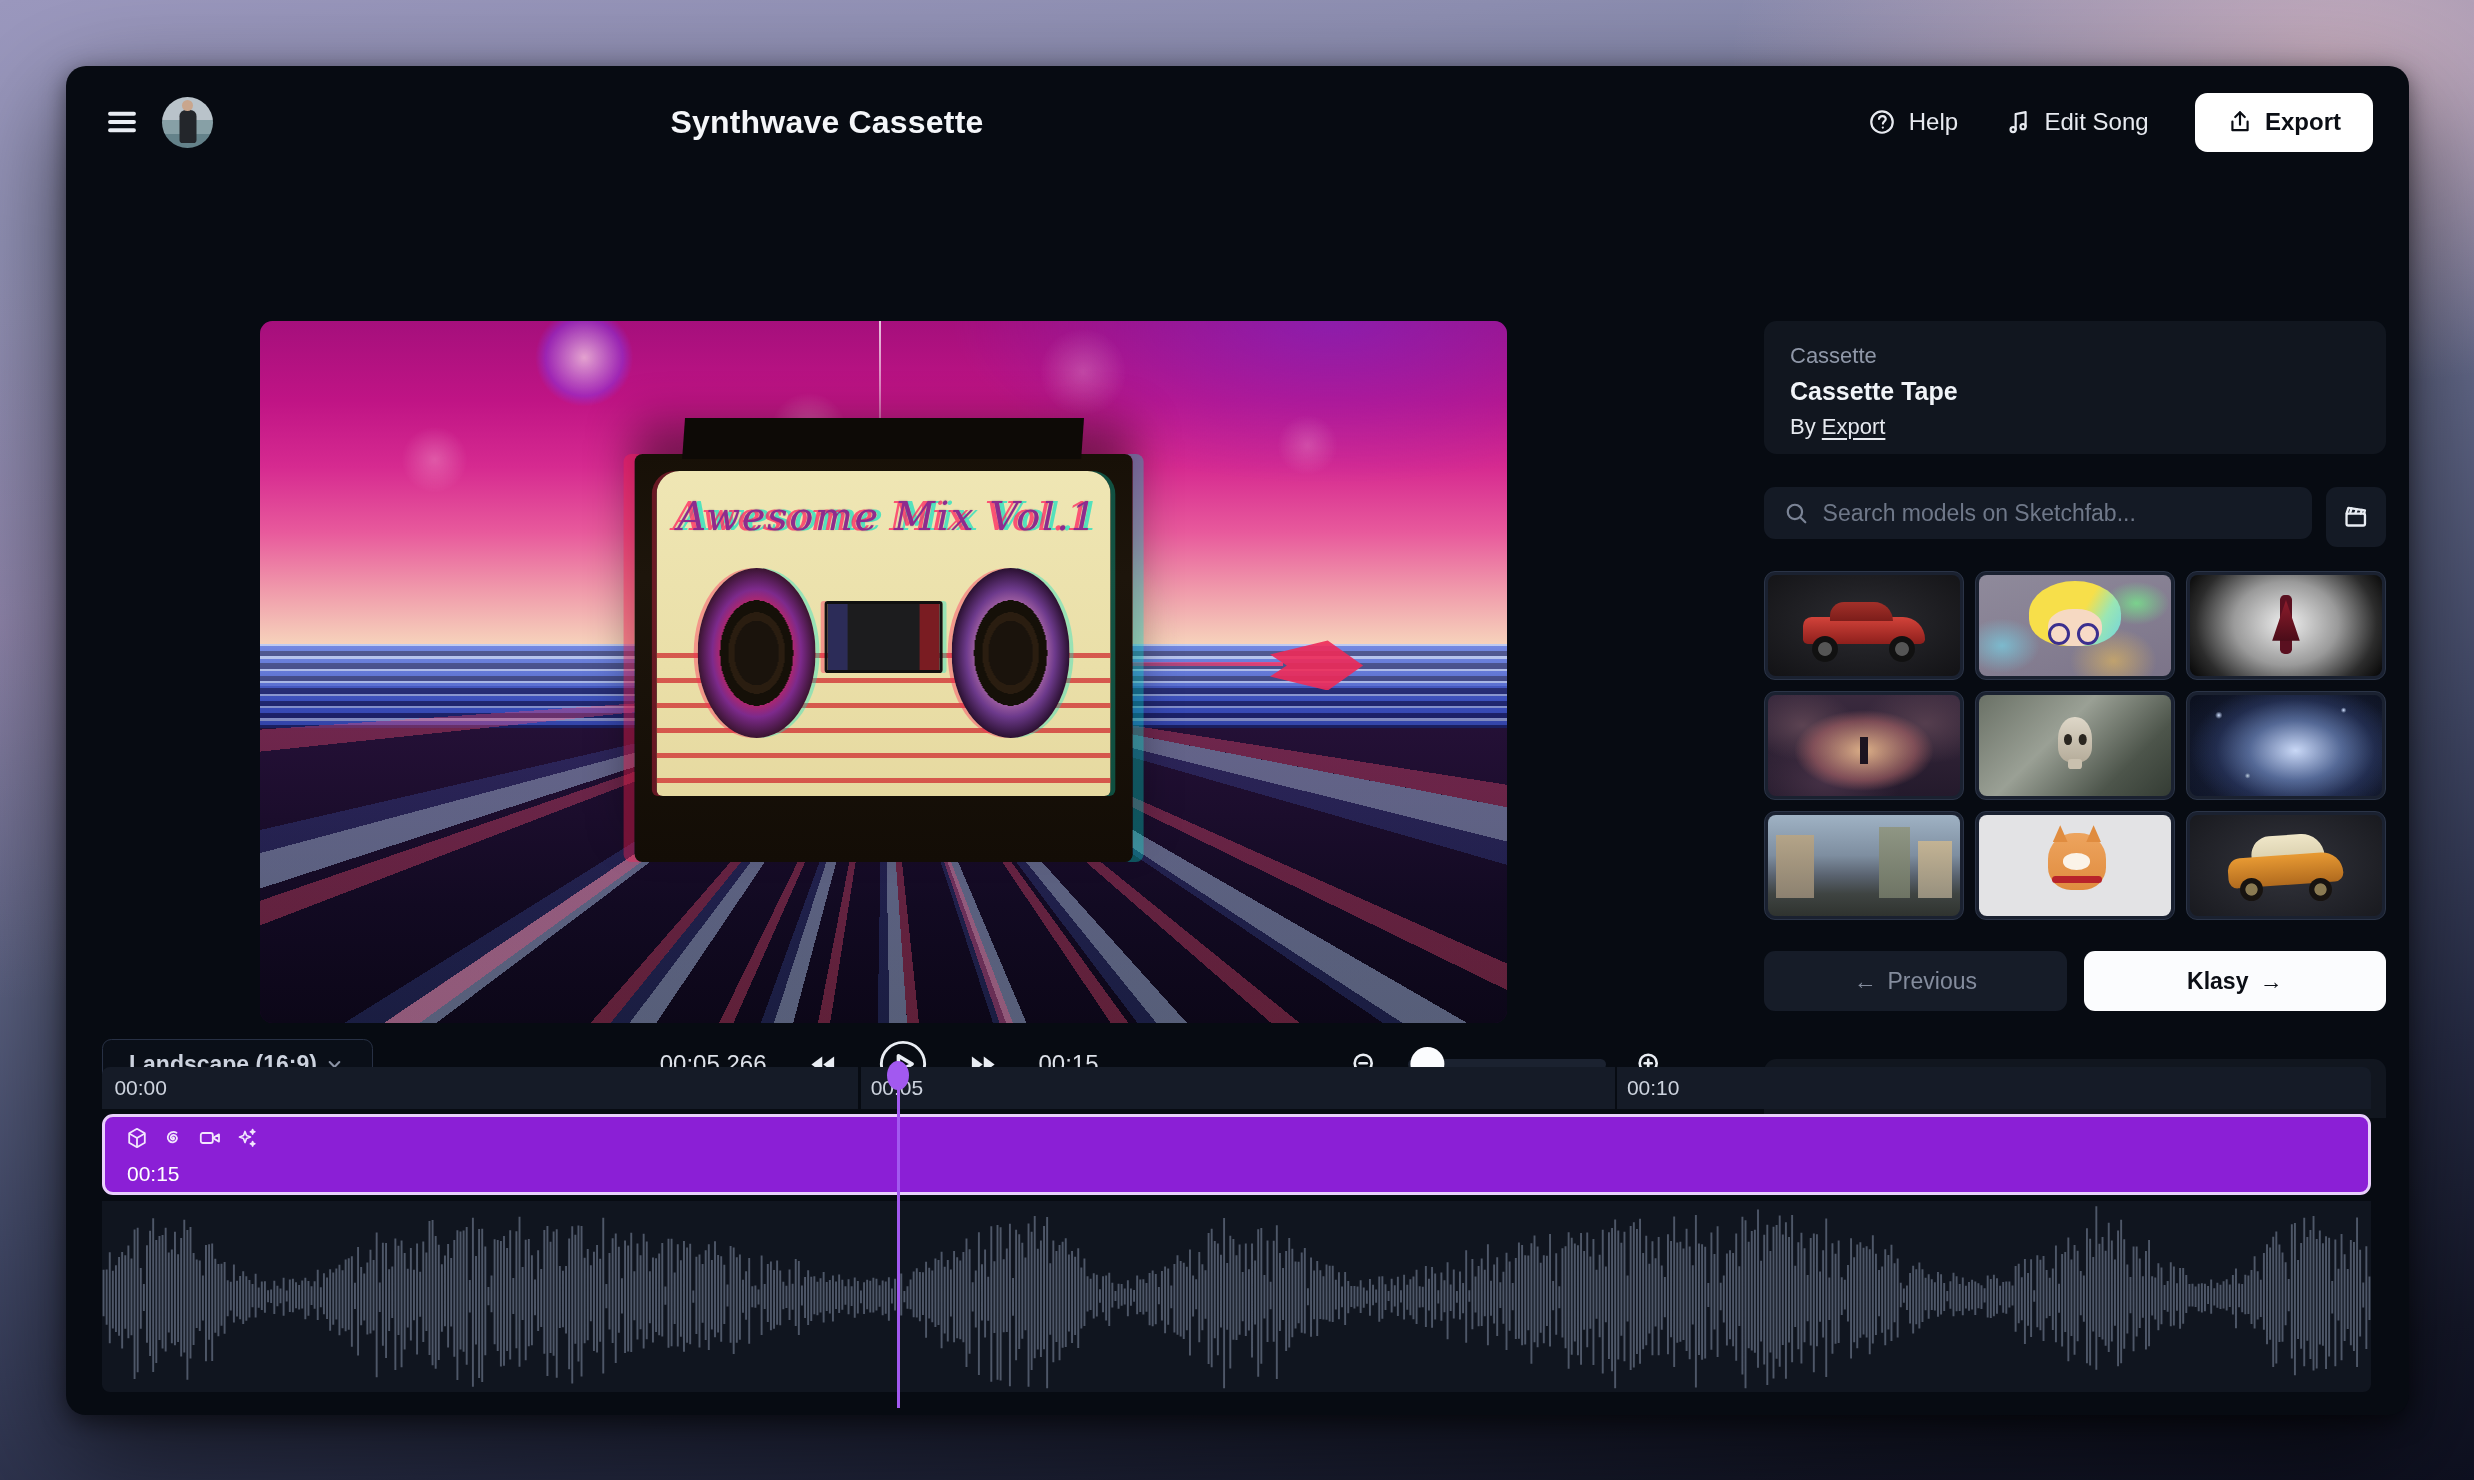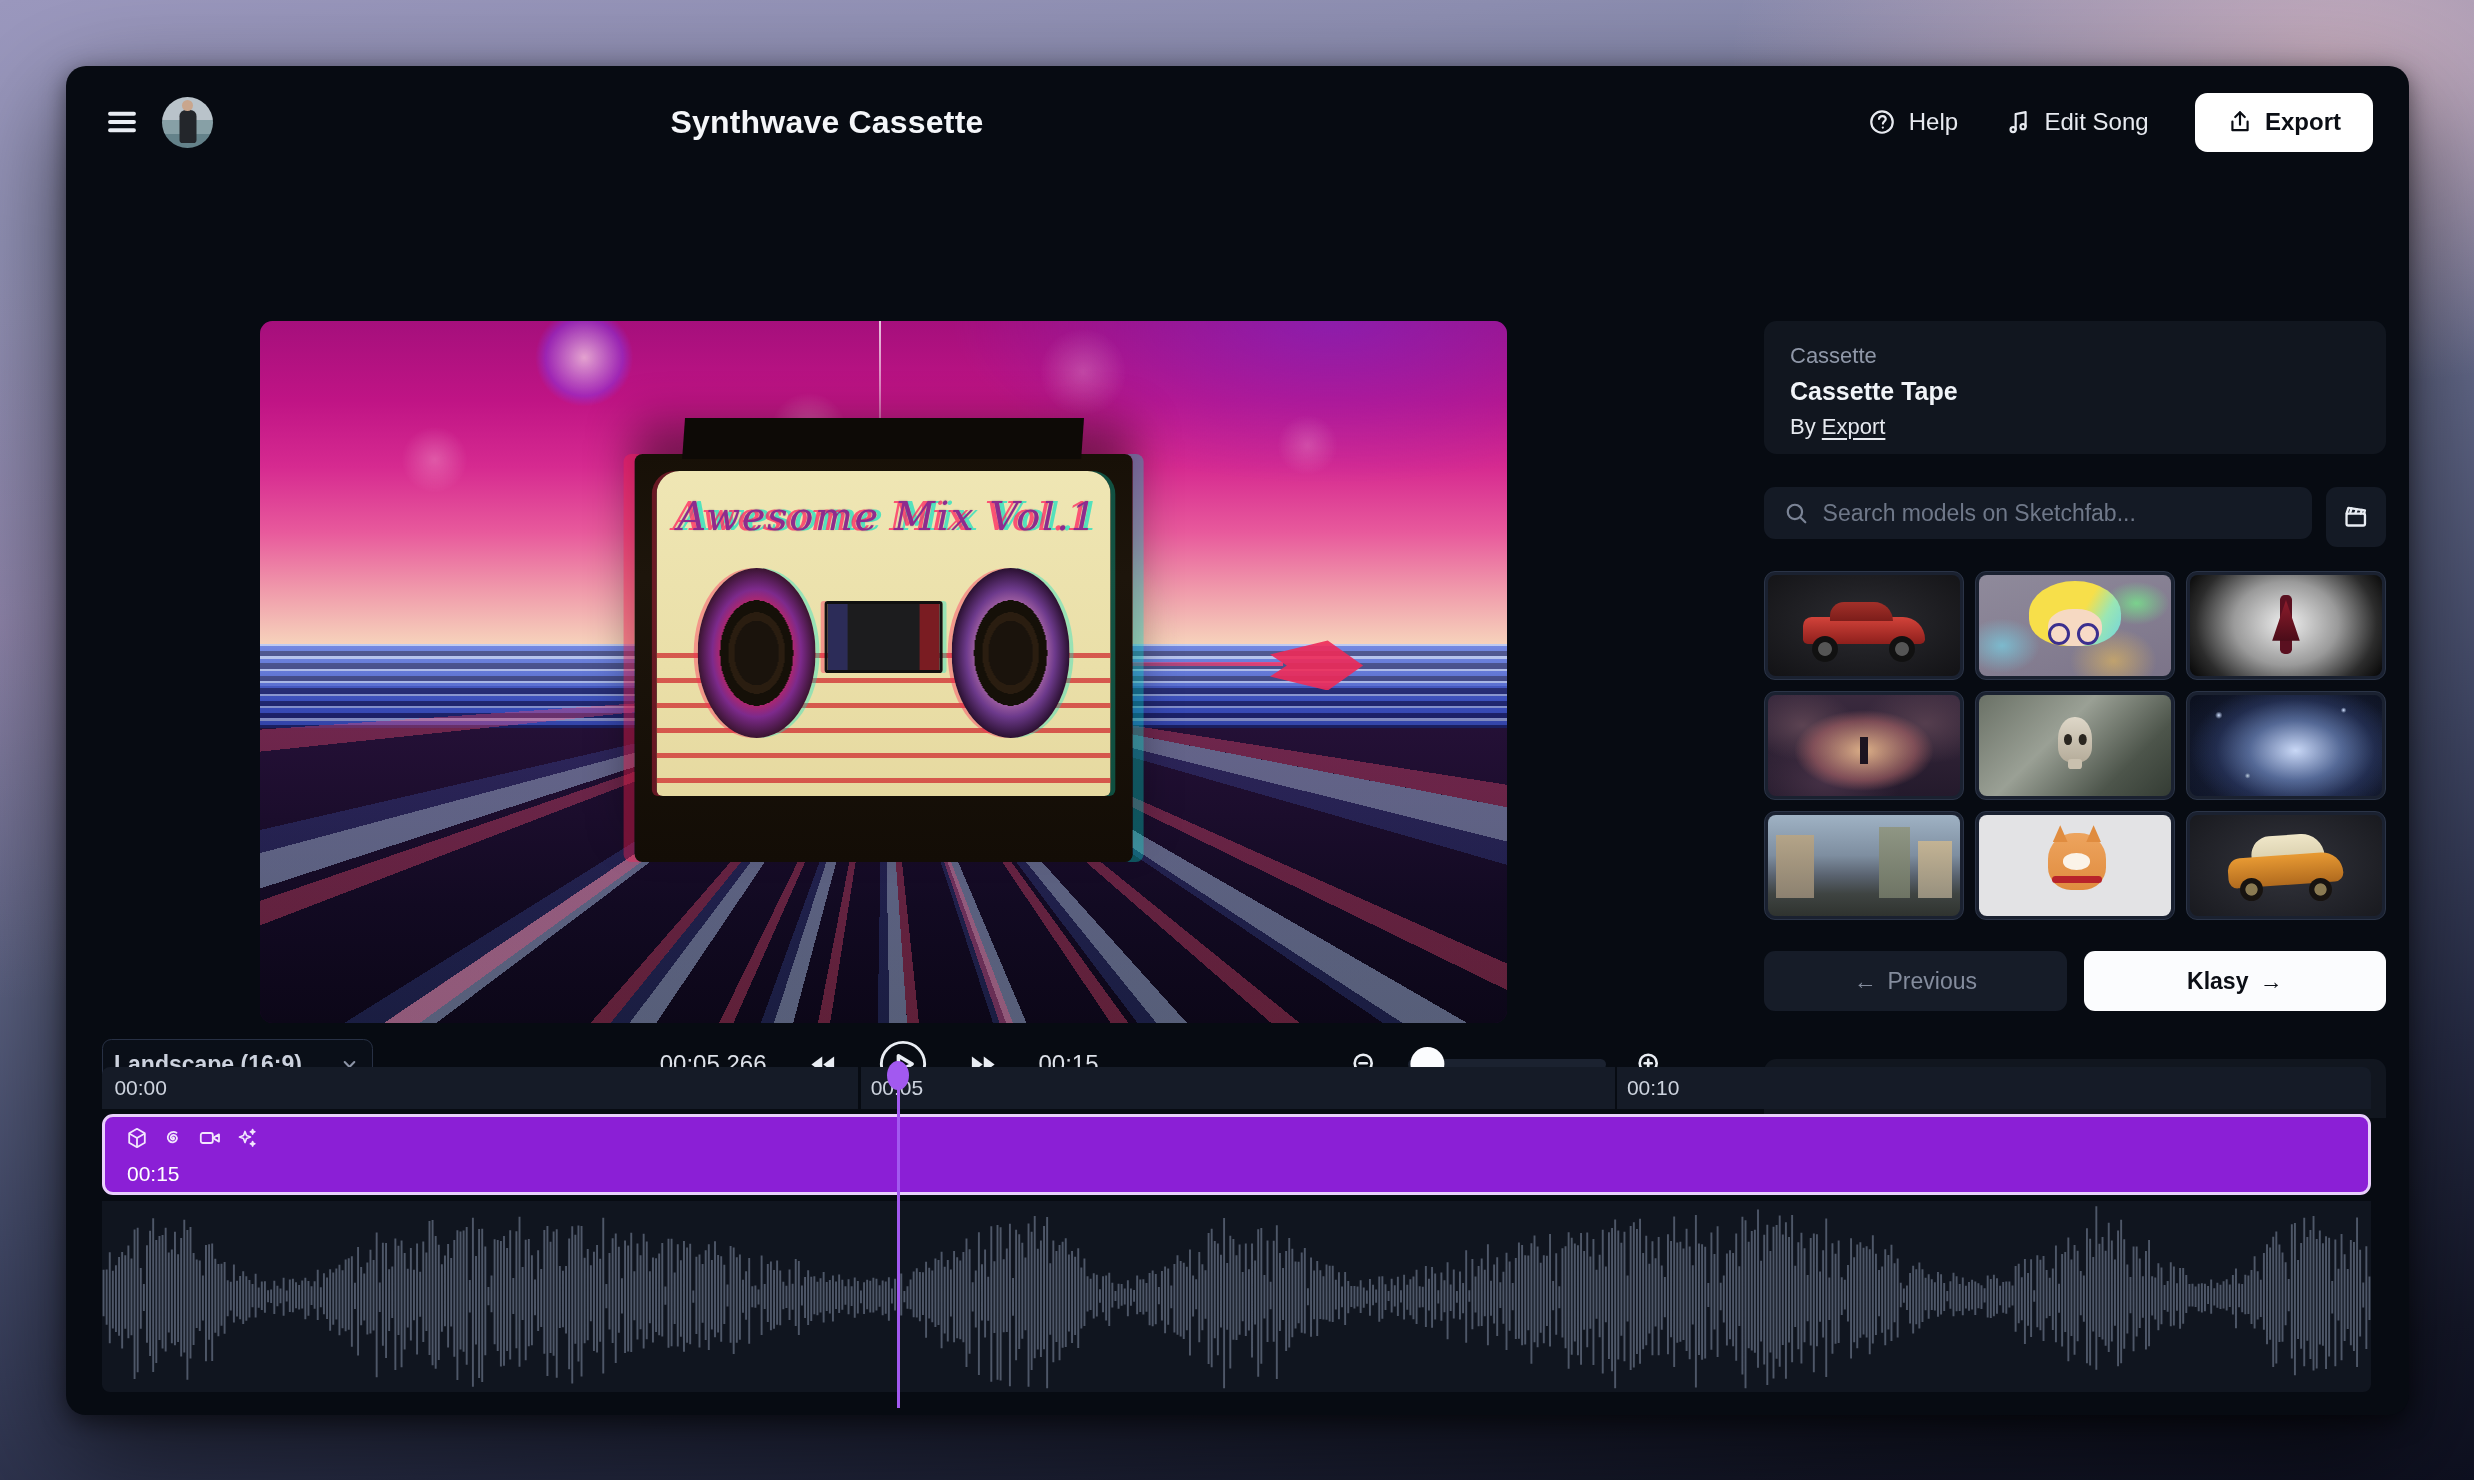--- a/index.html
+++ b/index.html
@@ -98,21 +98,21 @@
   .reel.right{ right:9%; background:radial-gradient(closest-side, #1a130c 0 38%, #2a1d10 38% 48%, #151008 48% 62%, transparent 62%),
                radial-gradient(closest-side, #b06ba8 0 55%, #6d3a8c 75%, #2a1030 100%); }
   .c-window{ position:absolute; left:50%; top:40%; transform:translateX(-50%); width:26%; height:22%;
     background:linear-gradient(90deg,#2c2c58 0 18%, #1c1c1e 18% 82%, #7a1c22 82%); border:3.1px solid #101010; border-radius:3.1px;
     box-shadow:-3.9px 0 0 rgba(255,40,90,.4), 3.9px 0 0 rgba(0,230,200,.35); }
   .p-arrow{ position:absolute; left:81%; top:45.5%; width:93px; height:50px; background:#ee2a58;
     clip-path:polygon(0 28%, 62% 0, 100% 50%, 62% 100%, 0 72%, 18% 50%); opacity:.9; }
   .p-streak{ position:absolute; left:56%; top:48.6%; width:26%; height:3.9px; background:linear-gradient(90deg, rgba(255,60,110,0), rgba(255,60,110,.85)); }
   
   .controls{ position:relative; height:50px; margin-top:16.3px; width:1563px; display:flex; align-items:center; color:#dfe3ea; }
-  .aspect{ display:flex; align-items:center; justify-content:space-between; width:271px; height:50px; padding:0 11px;
+  .aspect{ display:flex; align-items:center; justify-content:space-between; width:271px; height:50px; padding:0 26px;
     border:1.6px solid #273044; border-radius:9.3px; background:#0a0f18; color:#ccd2de; font-size:23px; font-weight:600; cursor:pointer; }
   .aspect svg{ width:23px; height:23px; color:#8b93a5; }
   .transport{ position:absolute; left:50%; transform:translateX(-50%); display:flex; align-items:center; gap:40px; }
   .time{ font-size:24px; color:#dde1e9; min-width:116px; text-align:right; }
   .time.dur{ text-align:left; min-width:78px; }
   .tr-btn{ background:none; border:none; color:#e9edf3; cursor:pointer; display:flex; align-items:center; }
   .tr-btn svg{ width:31px; height:31px; }
   .tr-btn.play svg{ width:50px; height:50px; }
   .zoom-group{ margin-left:auto; display:flex; align-items:center; gap:28px; }
   .zoom-group svg{ width:31px; height:31px; color:#e9edf3; }

